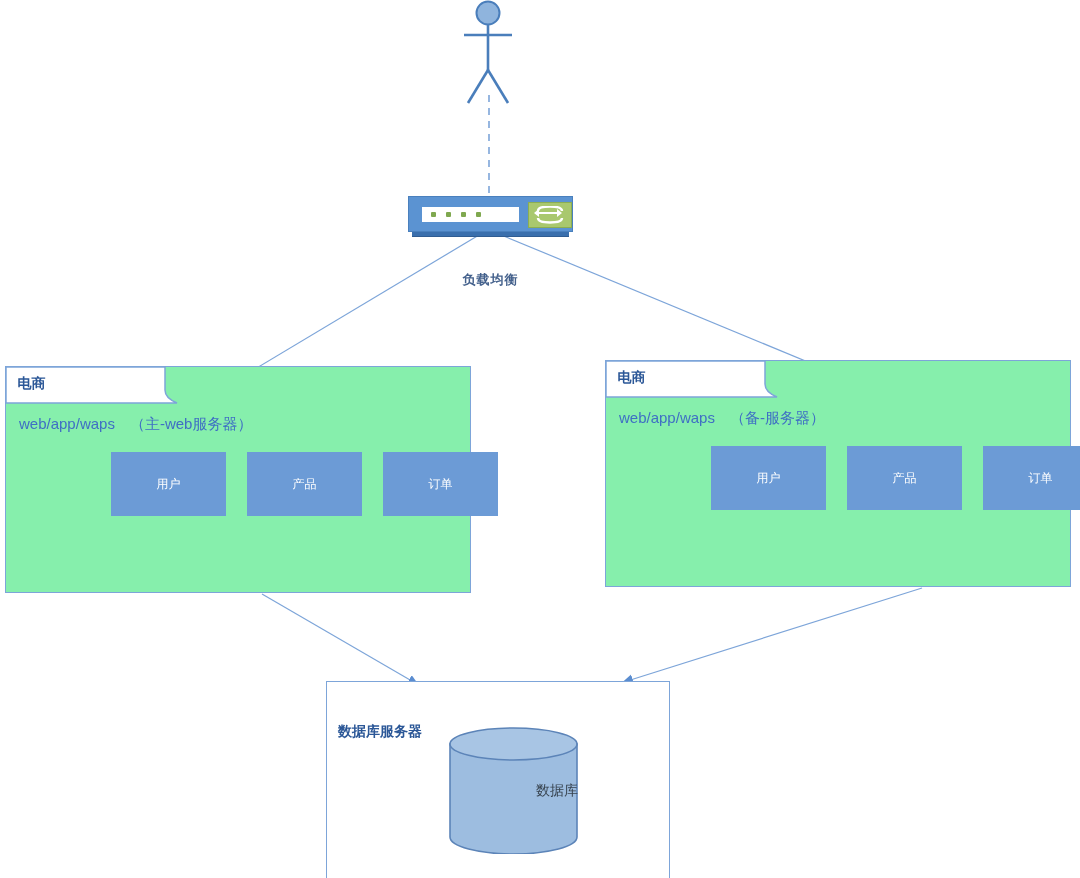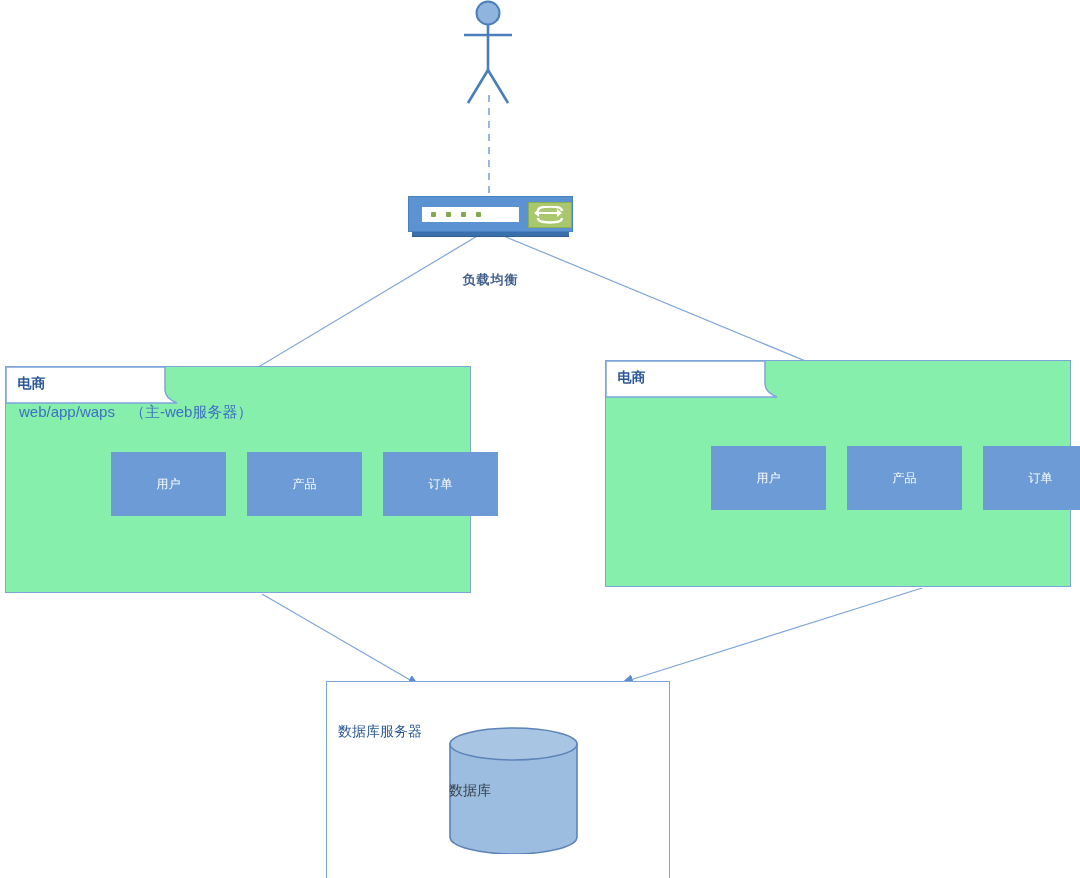--- a/index.html
+++ b/index.html
@@ -143,21 +143,21 @@
     position: absolute;
     left: 13px;
     top: 9px;
     font-size: 14px;
     font-weight: bold;
     color: #2b5797;
   }
   .server-subtitle {
     position: absolute;
     left: 13px;
-    top: 36px;
+    top: 48px;
     font-size: 15px;
     color: #3f6fc4;
     white-space: pre;
   }
   .module-row {
     position: absolute;
     left: 57px;
     top: 85px;
     display: flex;
     gap: 21px;
@@ -184,36 +184,36 @@
     border: 1.5px solid #7da5d9;
     border-bottom: none;
     background: #ffffff;
     box-sizing: border-box;
   }
   .db-title {
     position: absolute;
     left: 11px;
     top: 41px;
     font-size: 14px;
-    font-weight: normal;
+    font-weight: bold;
     color: #2b5797;
   }
   .db-cyl {
     position: absolute;
     left: 122px;
     top: 45px;
     width: 129px;
     height: 127px;
   }
   .db-cyl-label {
     position: absolute;
     left: 122px;
     top: 100px;
     width: 129px;
-    text-align: left;
+    text-align: right;
     font-size: 14px;
     color: #37434f;
   }
 </style>
 </head>
 <body>
 
 <div id="canvas">
 
   <svg id="wires" viewBox="0 0 1080 878" xmlns="http://www.w3.org/2000/svg">
@@ -285,20 +285,21 @@
     </div>
   </div>
 
   <div class="server-box" id="server-backup">
     <div class="server-tab">
       <svg width="176" height="38" viewBox="0 0 176 38" xmlns="http://www.w3.org/2000/svg">
         <path d="M1,1 L160,1 L160,24 Q160,32 172,37 L1,37 Z" fill="#ffffff" stroke="#7da5d9" stroke-width="1.5"></path>
       </svg>
       <span class="server-tab-label">电商</span>
     </div>
+    <div class="server-subtitle">web/app/waps　（备-服务器）</div>
     <div class="module-row">
       <div class="module">
         <span>用户</span>
       </div>
       <div class="module">
         <span>产品</span>
       </div>
       <div class="module">
         <span>订单</span>
       </div>

